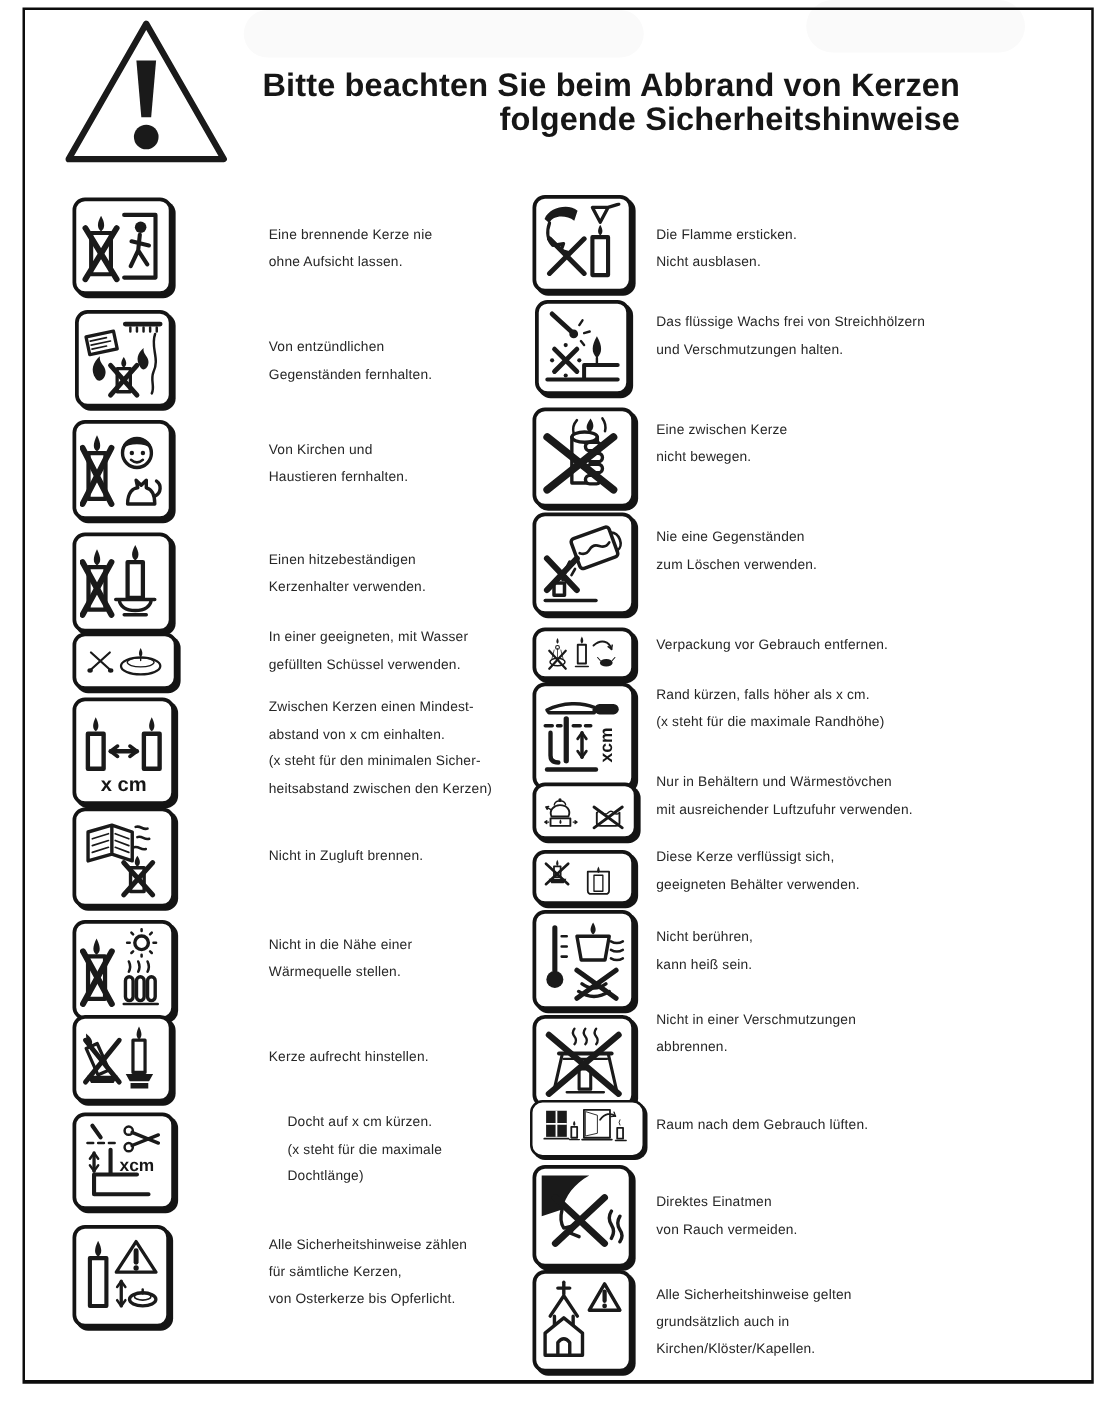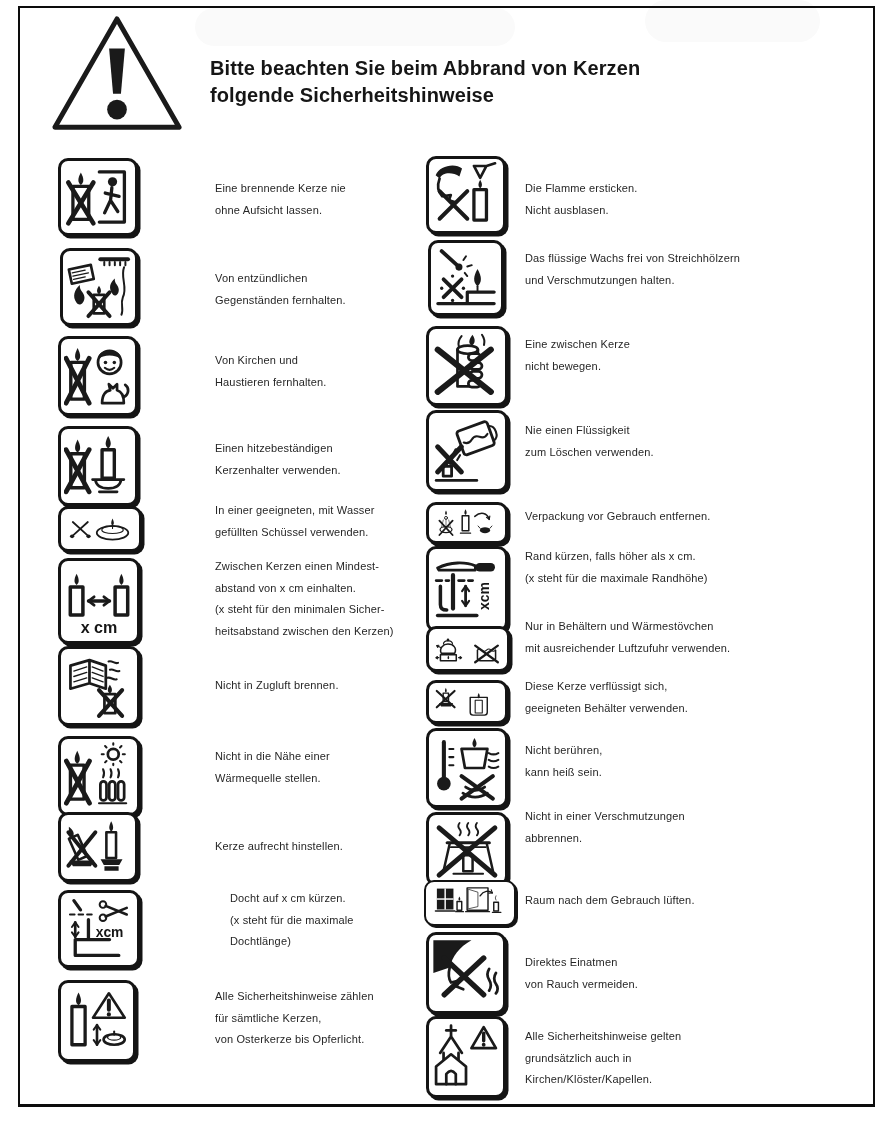--- a/index.html
+++ b/index.html
@@ -2,22 +2,22 @@
 <html><head>
 <meta charset="utf-8">
 <style>
   html,body{margin:0;padding:0;background:#fff;}
   body{width:892px;height:1125px;position:relative;overflow:hidden;
        font-family:"Liberation Sans",sans-serif;color:#1f1f1f;}
   .frame{position:absolute;left:18px;top:6px;width:853px;height:1096px;
          border:2px solid #0c0c0c;border-bottom-width:3px;}
   .artifact{position:absolute;background:#fafafa;border-radius:22px;}
   .hdr-triangle{position:absolute;left:48px;top:12px;width:138px;height:122px;}
-  .title{position:absolute;left:210px;top:55px;font-size:20px;font-weight:700;
-         line-height:27px;color:#161616;white-space:pre-line;letter-spacing:.1px;}
+  .title{position:absolute;left:210px;top:55px;font-size:26px;font-weight:700;
+         line-height:27px;color:#161616;white-space:pre-line;letter-spacing:.1px;text-align:right;}
   .icon{position:absolute;background:#fff;border:3px solid #141414;border-radius:10px;
         box-shadow:2.5px 2.5px 0 #141414;box-sizing:border-box;padding:3px;
         display:flex;align-items:center;justify-content:center;}
   .icon svg{width:100%;height:100%;display:block;}
   .txt{position:absolute;font-size:11px;line-height:21.5px;color:#262626;
        white-space:pre-line;letter-spacing:.15px;}
   .s{stroke:#1a1a1a;fill:none;stroke-width:5;stroke-linecap:round;stroke-linejoin:round;}
   .t2{stroke-width:2}.t3{stroke-width:3}.t4{stroke-width:4}.t6{stroke-width:6}
   .t7{stroke-width:7}.t8{stroke-width:8}.t9{stroke-width:9}
   .f{fill:#1a1a1a;stroke:none;}
@@ -284,21 +284,21 @@
     </g>
     <path class="s t4" d="M34 48 C30 56 27 62 26 68"></path>
     <line class="s t3" x1="40" y1="56" x2="36" y2="63"></line>
     <line class="s t7" x1="8" y1="44" x2="42" y2="80"></line>
       <line class="s t7" x1="42" y1="44" x2="8" y2="80"></line>
     <rect class="s t4" x="16" y="72" width="12" height="14"></rect>
     <path class="f" d="M22 60 C19 65 19 68 22 70 C25 68 25 65 22 60 Z"></path>
     <line class="s t4" x1="6" y1="92" x2="64" y2="92"></line>
   </svg>
 </div>
-<div class="txt" style="left:525px;top:420px">Nie einen Flüssigkeit
+<div class="txt" style="left:525px;top:420px">Nie eine Gegenständen
 zum Löschen verwenden.</div>
 
 <div class="icon" style="left:426px;top:502px;width:82px;height:42px">
   <svg viewBox="0 0 200 100">
     <ellipse class="s t4" cx="30" cy="72" rx="20" ry="10"></ellipse>
     <path class="s t2" d="M15 64 L21 40 M30 60 V36 M45 64 L39 40"></path>
     <circle class="s t3" cx="30" cy="33" r="5"></circle>
     <path class="f" d="M30 8 C26 15 26 20 30 23 C34 20 34 15 30 8 Z"></path>
     <line class="s t6" x1="8" y1="42" x2="52" y2="90"></line>
       <line class="s t6" x1="52" y1="42" x2="8" y2="90"></line>

